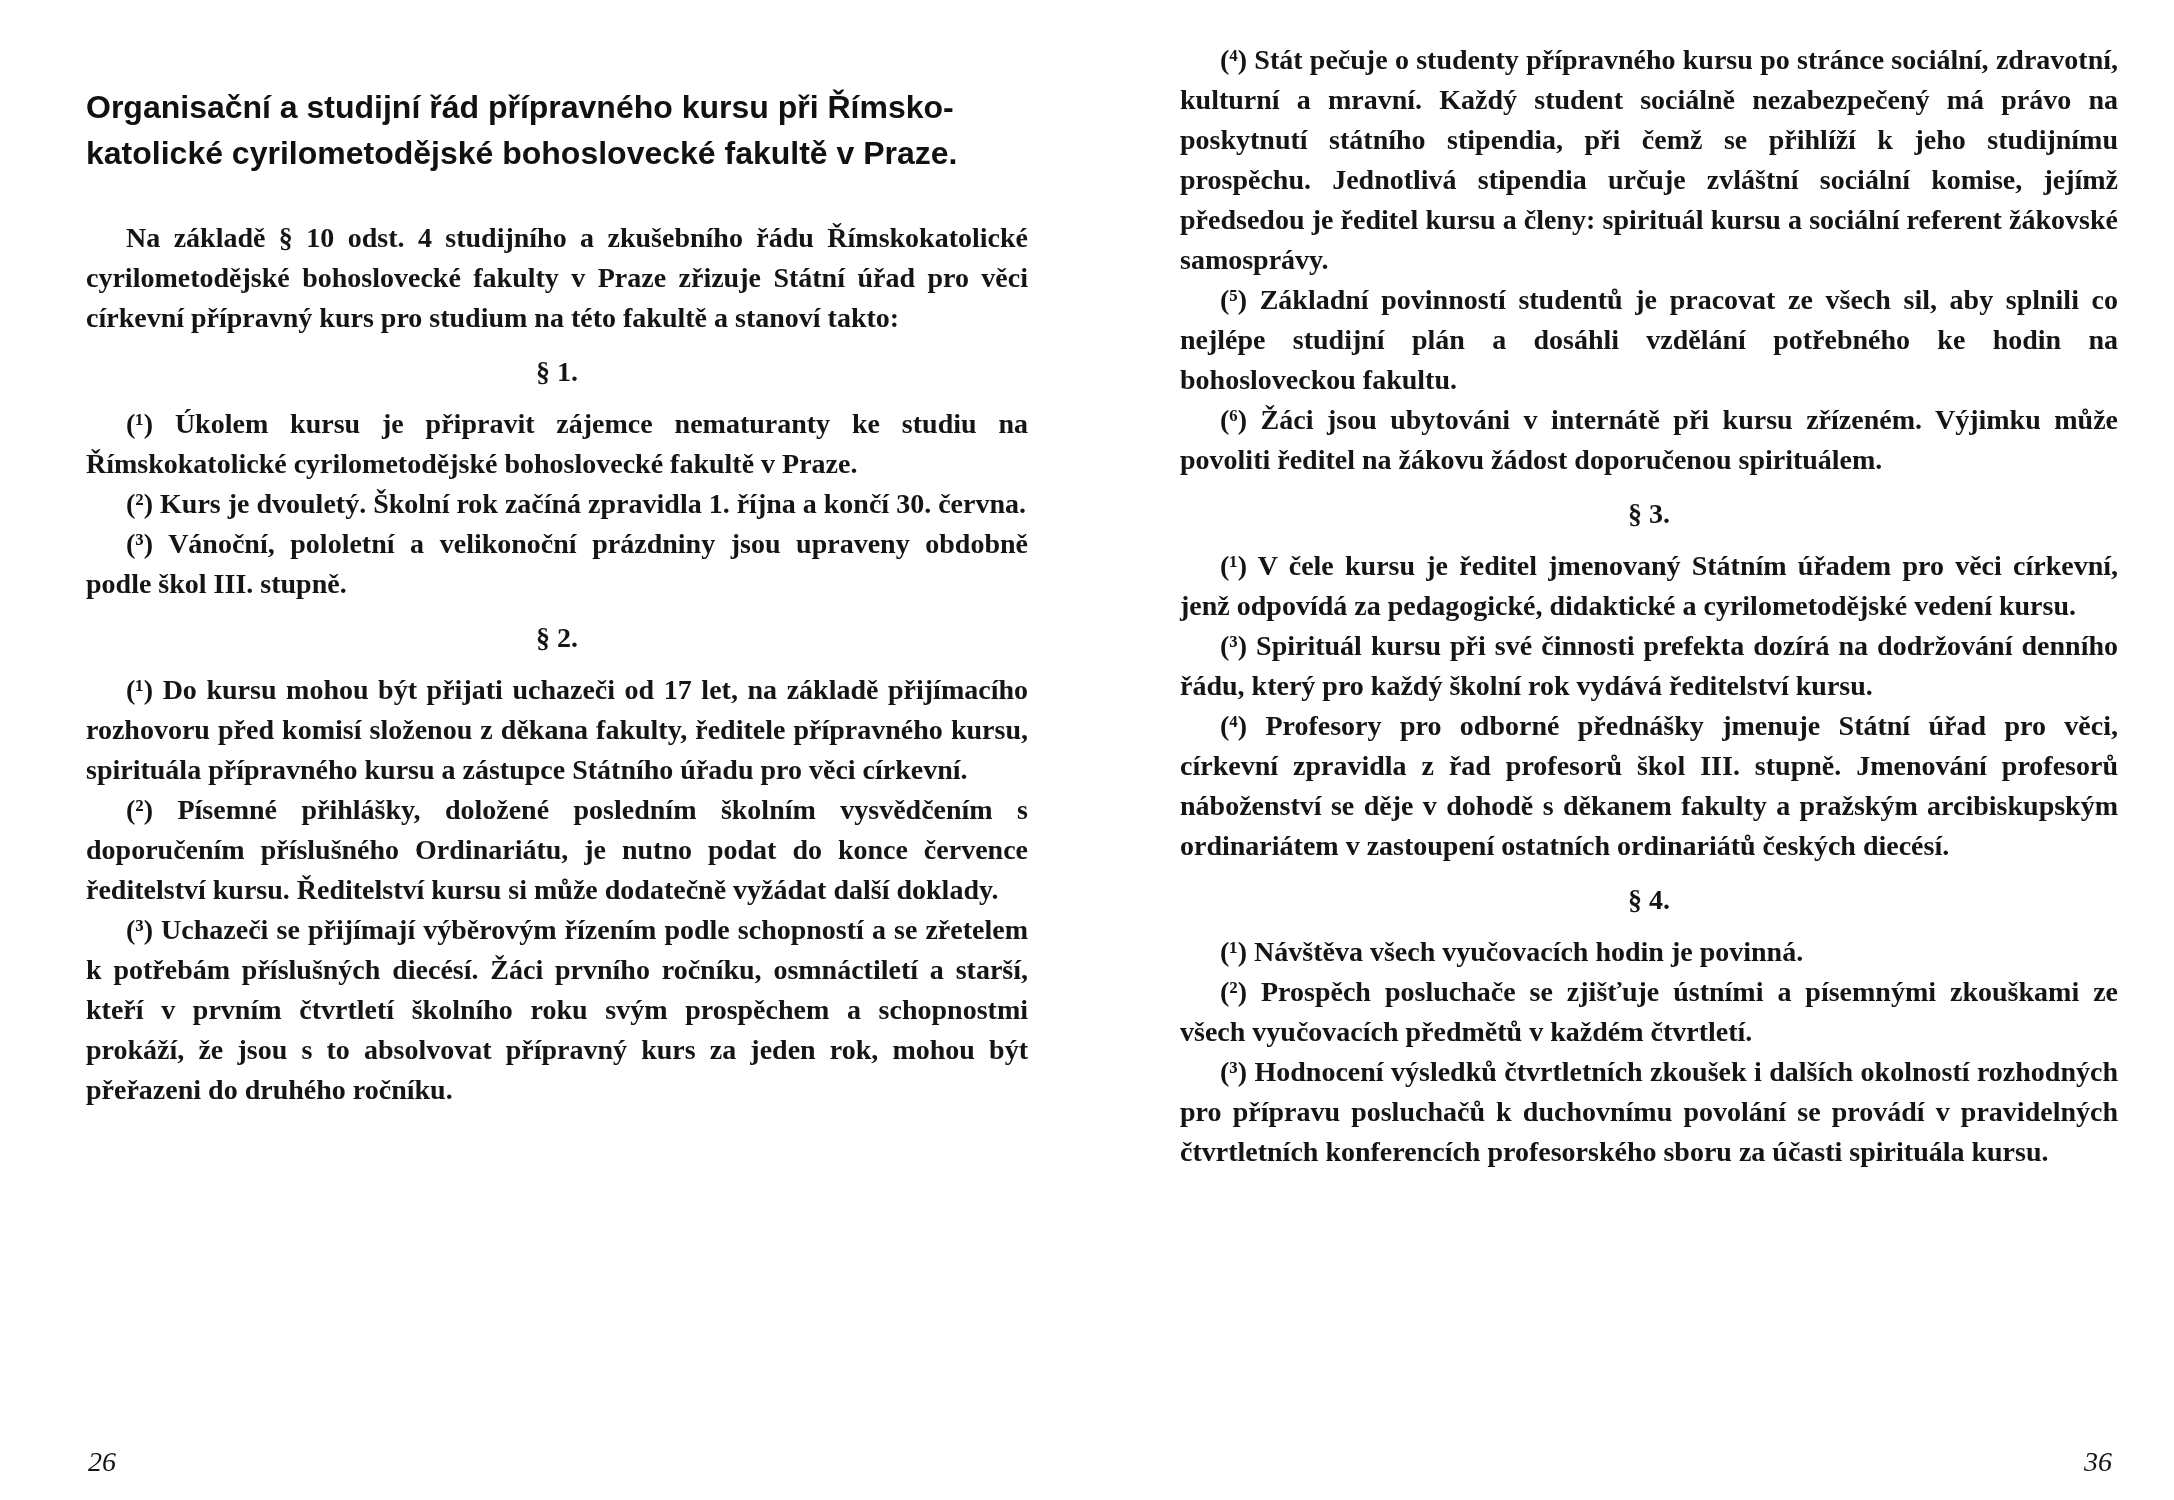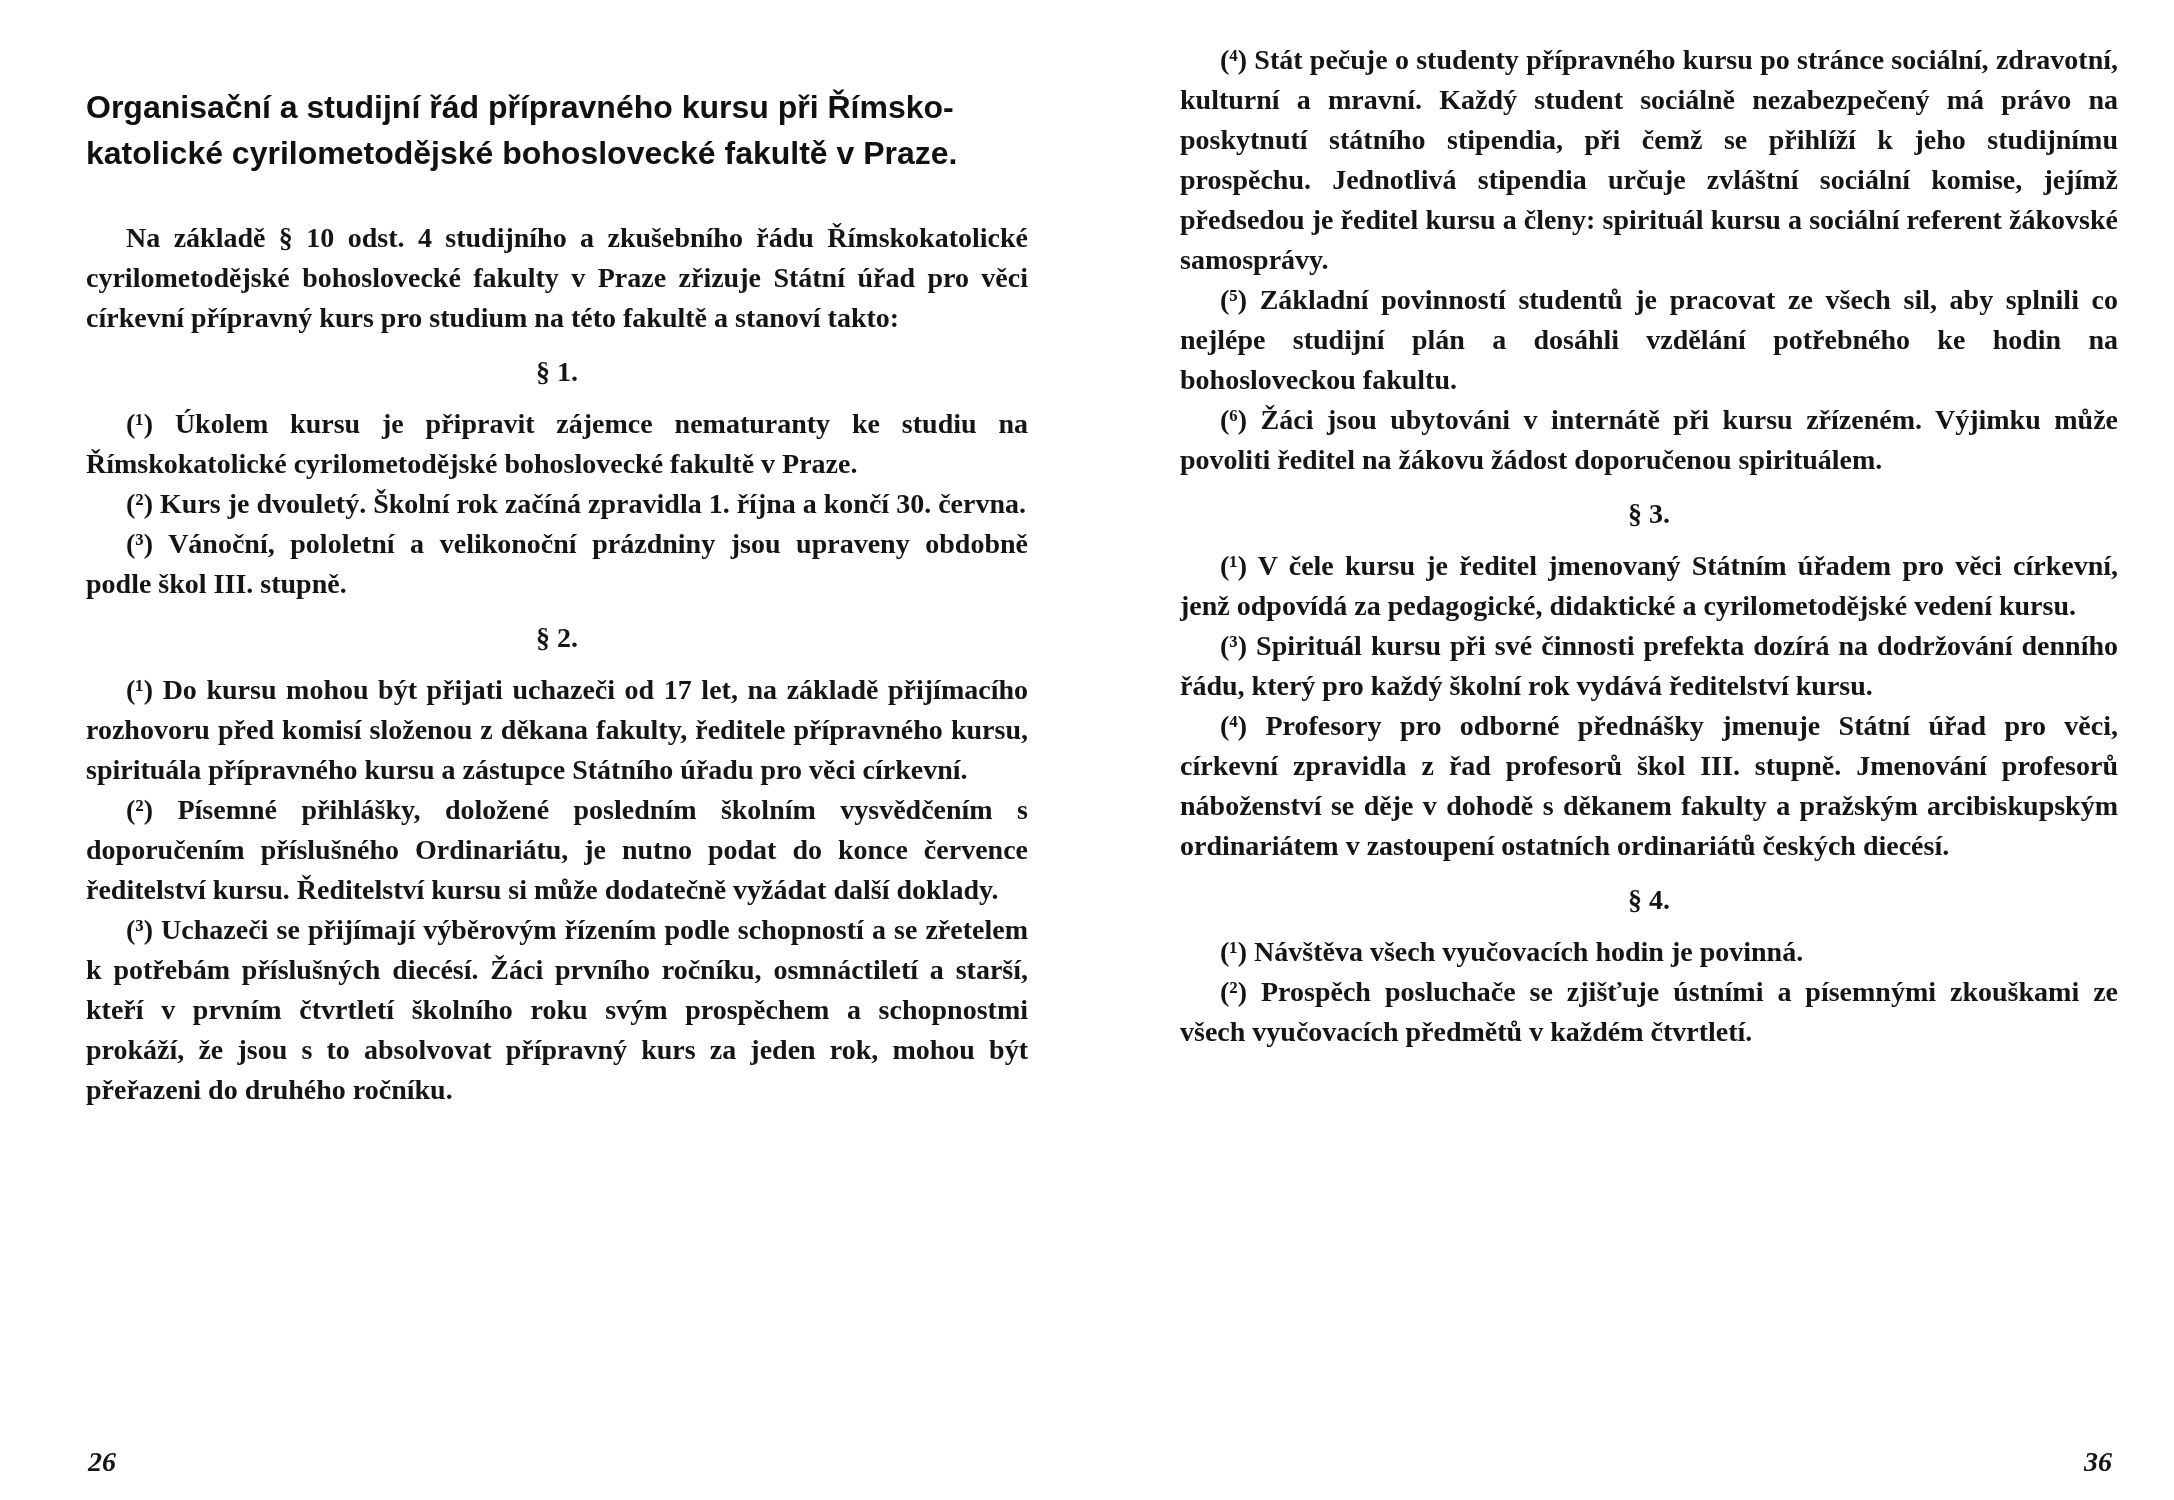--- a/index.html
+++ b/index.html
@@ -56,21 +56,21 @@
     text-indent: 40px;
   }
   .section {
     text-align: center;
     margin: 14px 0 12px 0;
   }
   .page-number {
     position: absolute;
     bottom: 22px;
     font-size: 28px;
-    font-weight: 700;
+    font-weight: 400;
     font-style: italic;
     color: #151515;
   }
   .page-number.num-left  { left: 88px; }
   .page-number.num-right { right: 62px; }
 </style>
 </head>
 <body>
 
 <div class="spread">
@@ -96,20 +96,21 @@
         <div class="indent">(⁴) Stát pečuje o studenty přípravného kursu po stránce sociální, zdravotní, kulturní a mravní. Každý student sociálně nezabezpečený má právo na poskytnutí státního stipendia, při čemž se přihlíží k jeho studijnímu prospěchu. Jednotlivá stipendia určuje zvláštní sociální komise, jejímž předsedou je ředitel kursu a členy: spirituál kursu a sociální referent žákovské samosprávy.</div>
         <div class="indent">(⁵) Základní povinností studentů je pracovat ze všech sil, aby splnili co nejlépe studijní plán a dosáhli vzdělání potřebného ke hodin na bohosloveckou fakultu.</div>
         <div class="indent">(⁶) Žáci jsou ubytováni v internátě při kursu zřízeném. Výjimku může povoliti ředitel na žákovu žádost doporučenou spirituálem.</div>
         <div class="section">§ 3.</div>
         <div class="indent">(¹) V čele kursu je ředitel jmenovaný Státním úřadem pro věci církevní, jenž odpovídá za pedagogické, didaktické a cyrilometodějské vedení kursu.</div>
         <div class="indent">(³) Spirituál kursu při své činnosti prefekta dozírá na dodržování denního řádu, který pro každý školní rok vydává ředitelství kursu.</div>
         <div class="indent">(⁴) Profesory pro odborné přednášky jmenuje Státní úřad pro věci, církevní zpravidla z řad profesorů škol III. stupně. Jmenování profesorů náboženství se děje v dohodě s děkanem fakulty a pražským arcibiskupským ordinariátem v zastoupení ostatních ordinariátů českých diecésí.</div>
         <div class="section">§ 4.</div>
         <div class="indent">(¹) Návštěva všech vyučovacích hodin je povinná.</div>
         <div class="indent">(²) Prospěch posluchače se zjišťuje ústními a písemnými zkouškami ze všech vyučovacích předmětů v každém čtvrtletí.</div>
+        <div class="indent">(³) Hodnocení výsledků čtvrtletních zkoušek i dalších okolností rozhodných pro přípravu posluchačů k duchovnímu povolání se provádí v pravidelných čtvrtletních konferencích profesorského sboru za účasti spirituála kursu.</div>
       </div>
   </div>
 
   <div class="page-number num-left">26</div>
 
   <div class="page-number num-right">36</div>
 
 </div>
 
 </body></html>

